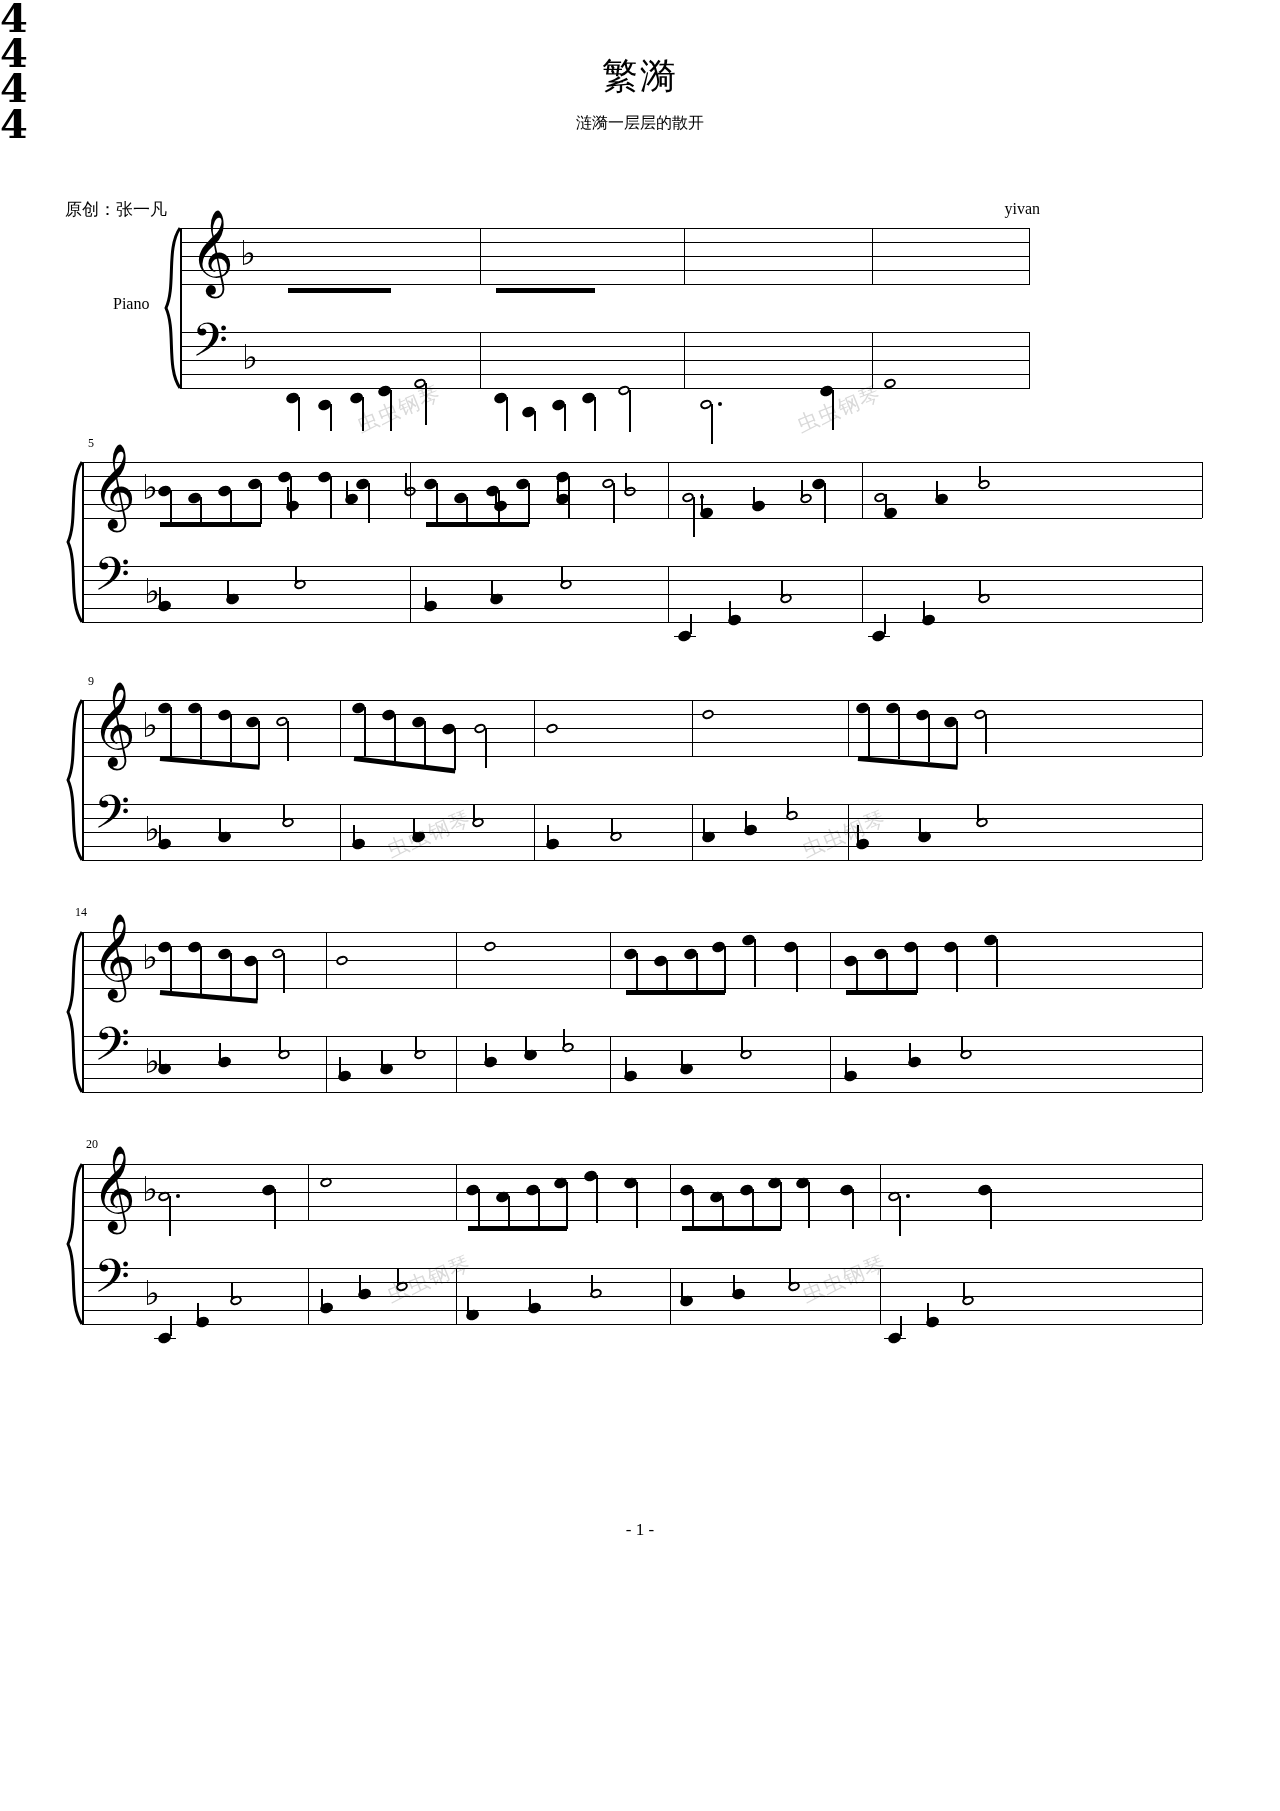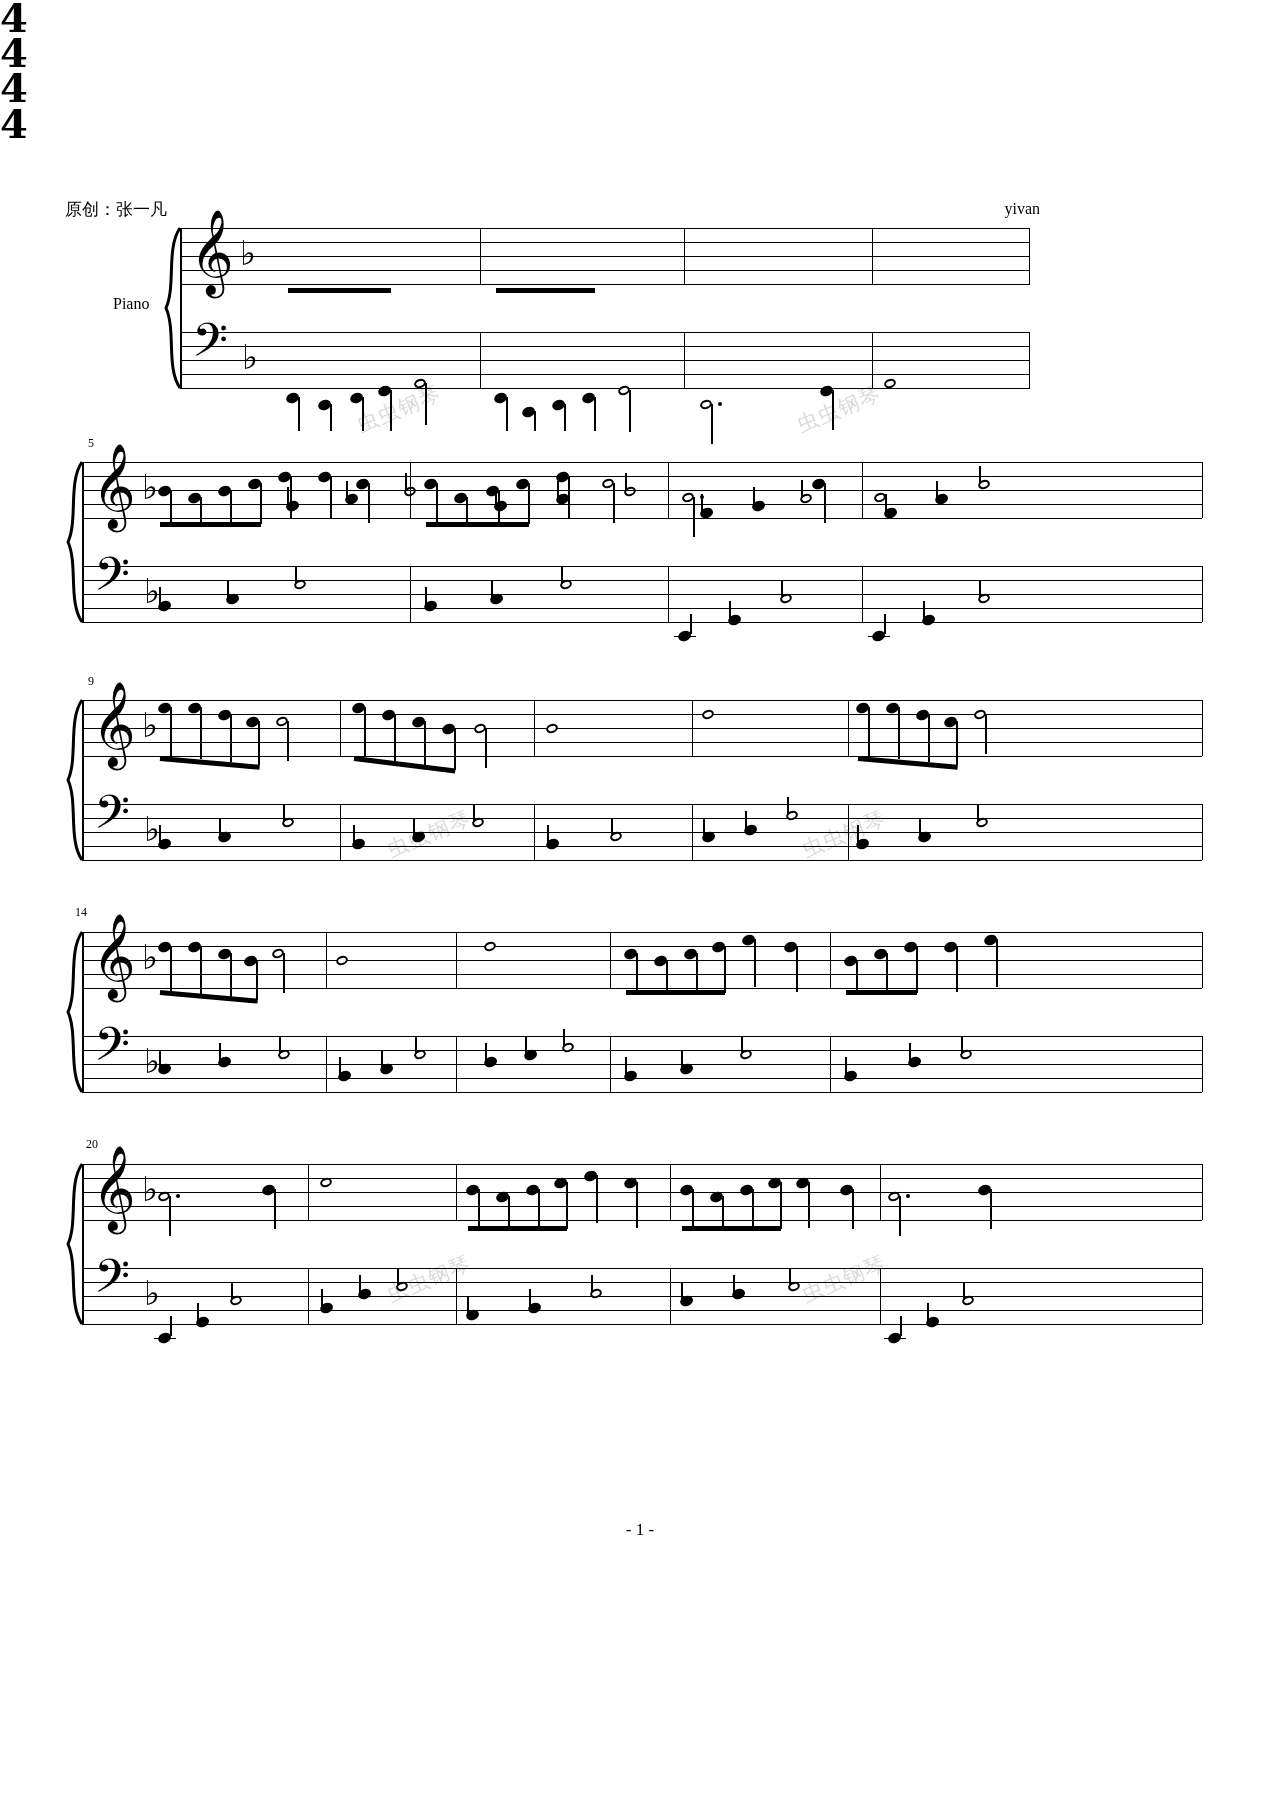--- a/index.html
+++ b/index.html
@@ -78,20 +78,22 @@
     font-family:"DejaVu Serif", serif;
     transform:rotate(-22deg);white-space:nowrap;
     letter-spacing:1px;
   }
 </style>
 </head>
 <body>
 
 <div class="sheet">
 
+  <div class="title">繁漪</div>
+  <div class="subtitle sub1">涟漪一层层的散开</div>
   <div class="composer-left">原创：张一凡</div>
   <div class="composer-right">yivan</div>
   <div class="instrument">Piano</div>
   <div class="pagenum">- 1 -</div>
 
   <div class="wm" style="left:355px;top:395px;">虫虫钢琴</div>
   <div class="wm" style="left:795px;top:395px;">虫虫钢琴</div>
   <div class="wm" style="left:385px;top:820px;">虫虫钢琴</div>
   <div class="wm" style="left:800px;top:820px;">虫虫钢琴</div>
   <div class="wm" style="left:385px;top:1265px;">虫虫钢琴</div>

